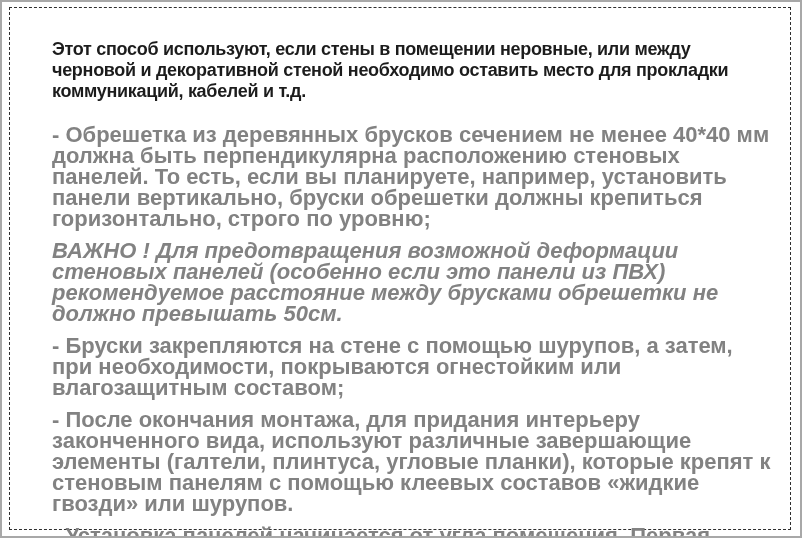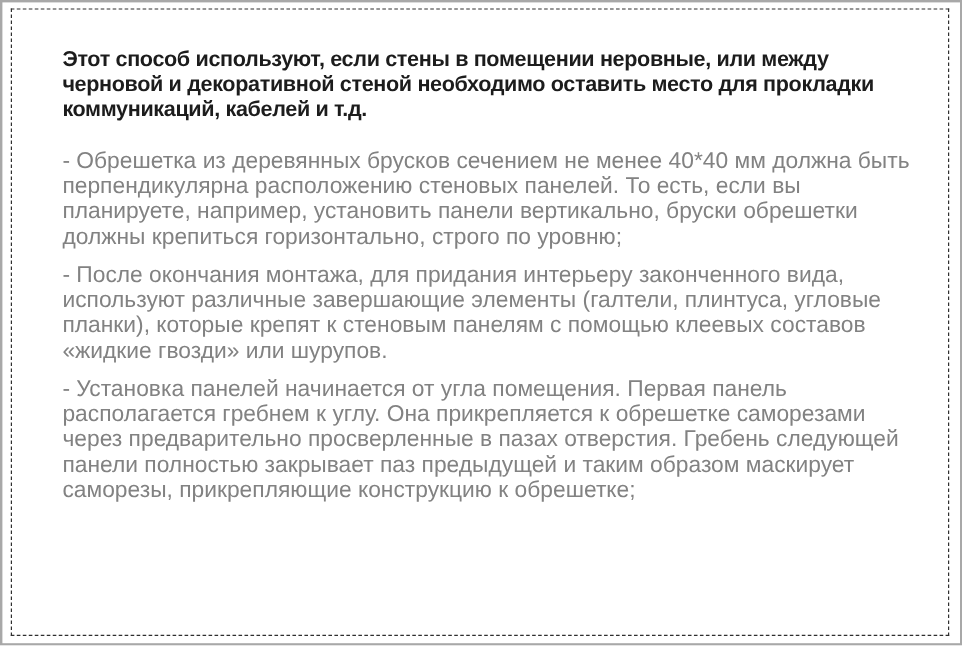--- a/index.html
+++ b/index.html
@@ -36,35 +36,37 @@
     margin: 0 0 22px 0;
     font-family: "Liberation Sans", sans-serif;
     font-size: 18px;
     line-height: 21px;
     font-weight: 800;
     letter-spacing: -0.3px;
     color: var(--heading, #1c1c1c);
   }
   .doc-paragraphs p {
     margin: 0 0 11px 0;
-    font-size: 19px;
+    font-size: 22px;
     line-height: 21px;
-    font-weight: 400;
+    font-weight: 700;
     color: var(--body, #828282);
   }
   .doc-paragraphs p.italic {
     font-style: italic;
   }
 </style>
 </head>
 <body>
 
 <div class="page">
   <div class="dashed-frame"></div>
   <div class="content">
     <h1 class="doc-heading">Этот способ используют, если стены в помещении неровные, или между черновой и декоративной стеной необходимо оставить место для прокладки коммуникаций, кабелей и т.д.</h1>
     <div class="doc-paragraphs">
         <p>- Обрешетка из деревянных брусков сечением не менее 40*40 мм должна быть перпендикулярна расположению стеновых панелей. То есть, если вы планируете, например, установить панели вертикально, бруски обрешетки должны крепиться горизонтально, строго по уровню;</p>
+        <p class="italic">ВАЖНО ! Для предотвращения возможной деформации стеновых панелей (особенно если это панели из ПВХ) рекомендуемое расстояние между брусками обрешетки не должно превышать 50см.</p>
+        <p>- Бруски закрепляются на стене с помощью шурупов, а затем, при необходимости, покрываются огнестойким или влагозащитным составом;</p>
         <p>- После окончания монтажа, для придания интерьеру законченного вида, используют различные завершающие элементы (галтели, плинтуса, угловые планки), которые крепят к стеновым панелям с помощью клеевых составов «жидкие гвозди» или шурупов.</p>
         <p>- Установка панелей начинается от угла помещения. Первая панель располагается гребнем к углу. Она прикрепляется к обрешетке саморезами через предварительно просверленные в пазах отверстия. Гребень следующей панели полностью закрывает паз предыдущей и таким образом маскирует саморезы, прикрепляющие конструкцию к обрешетке;</p>
       </div>
   </div>
 </div>
 
 </body></html>

